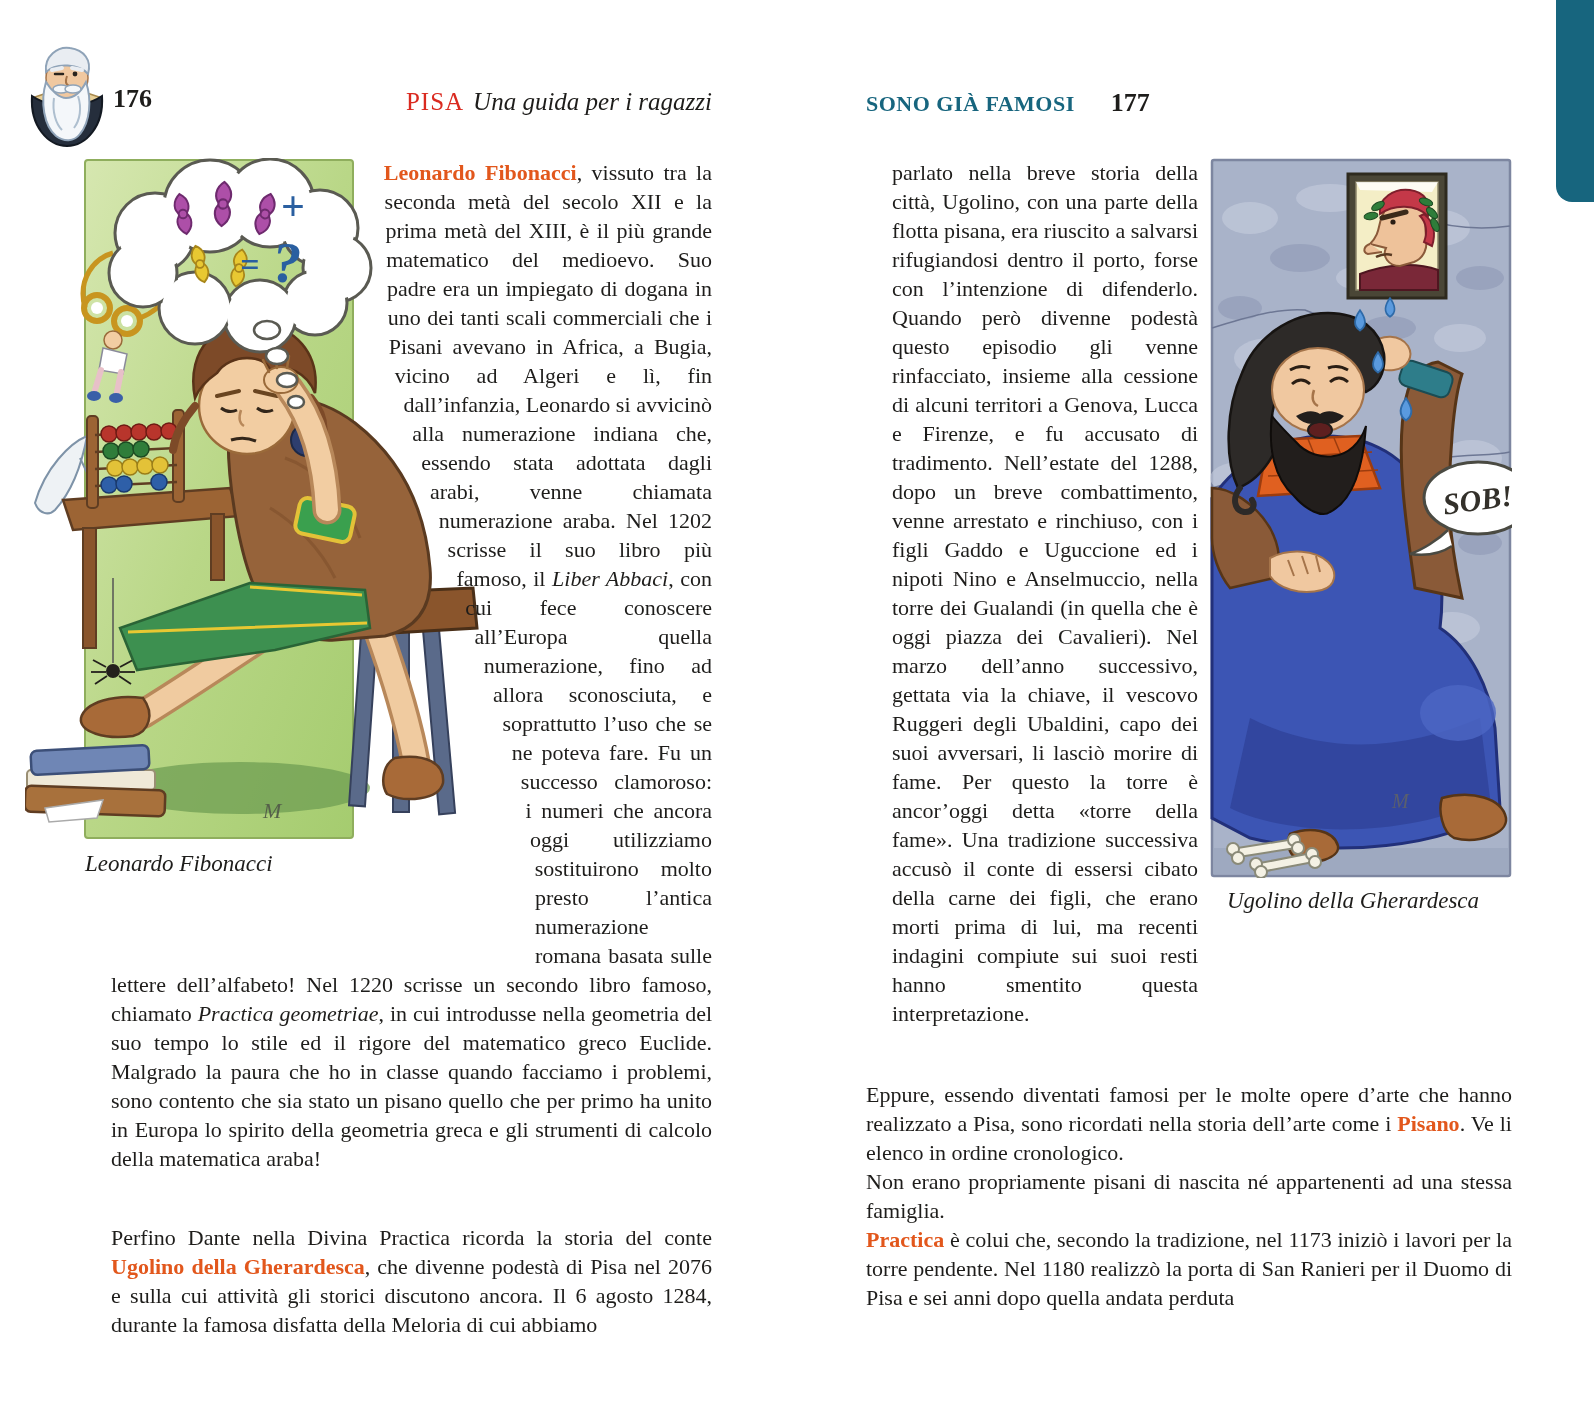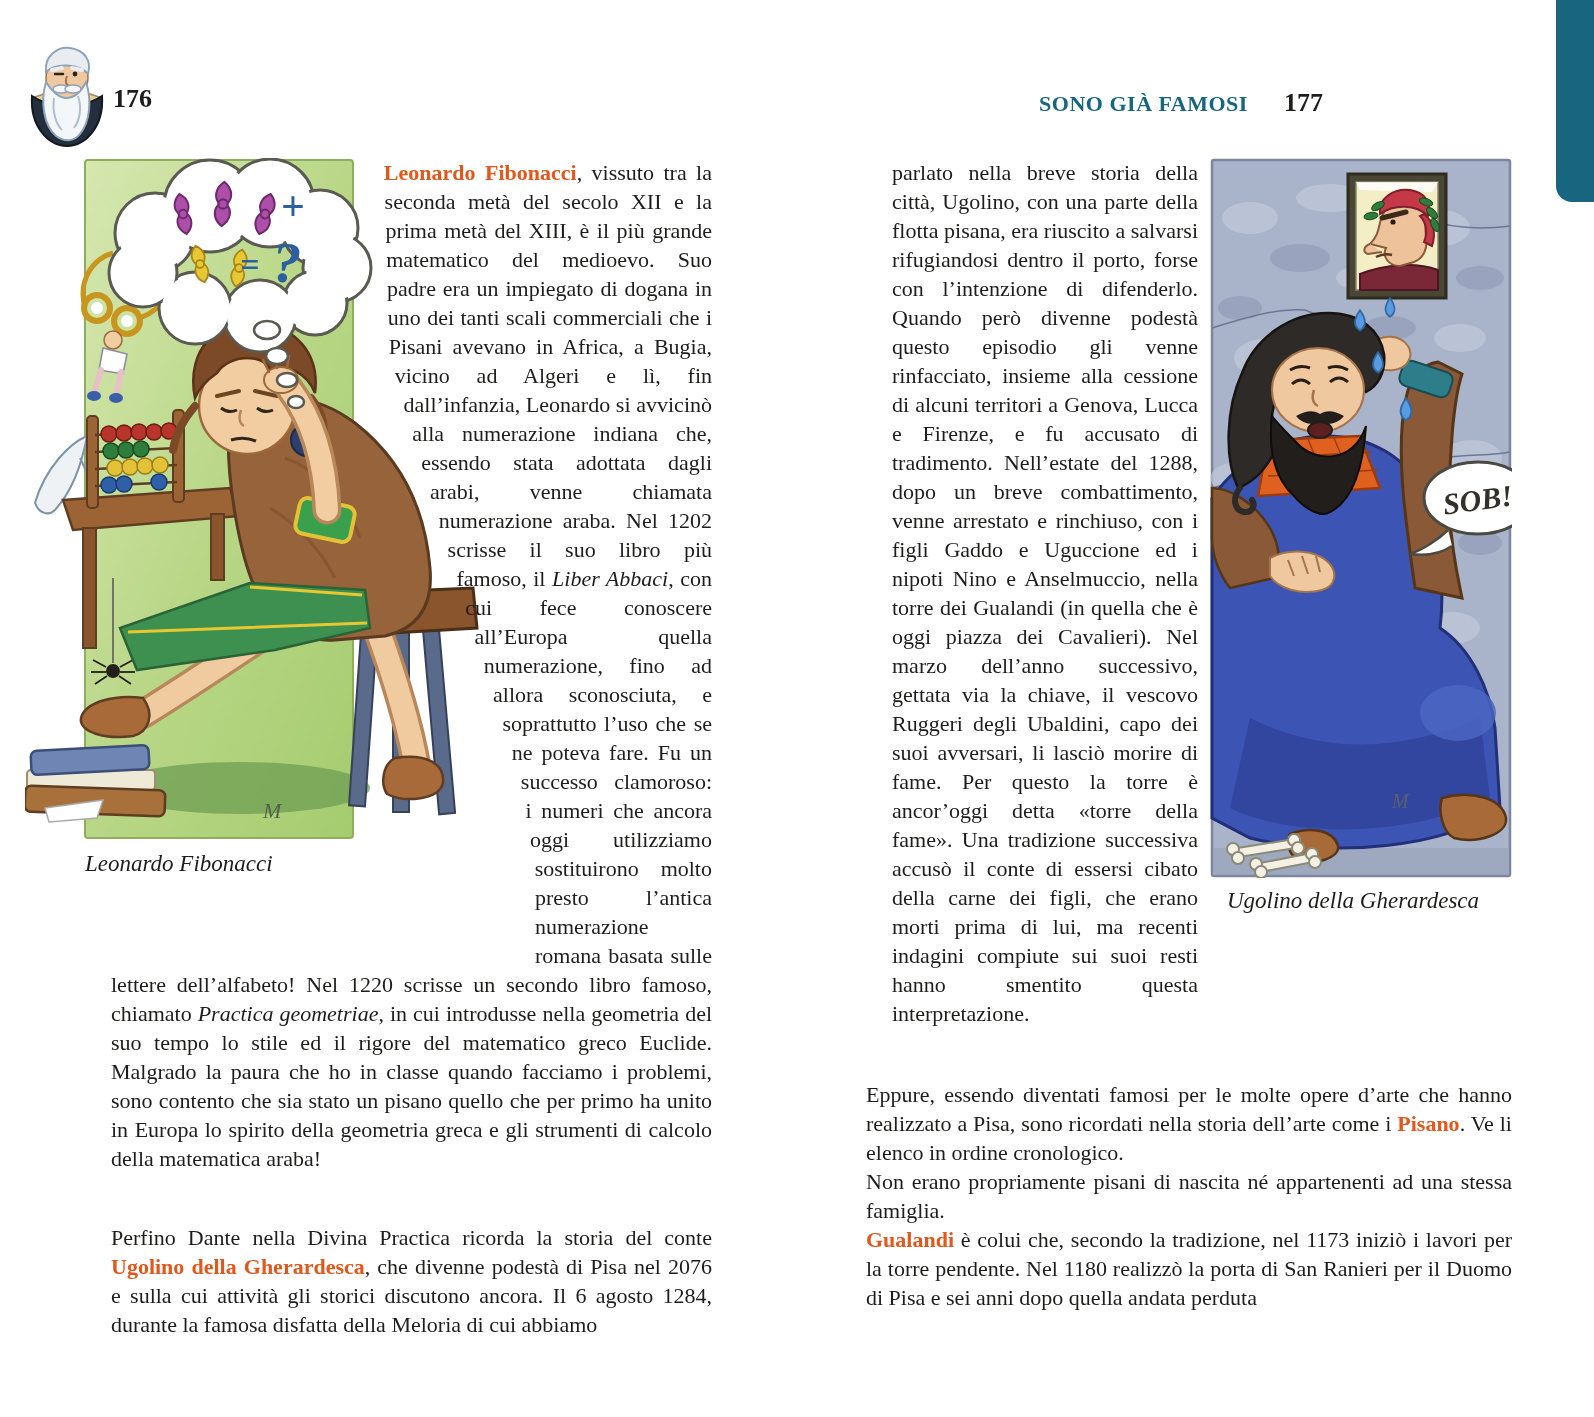--- a/index.html
+++ b/index.html
@@ -10,21 +10,21 @@
   body{background:#fff;font-family:"Liberation Serif",serif;color:var(--ink);}
   .page{position:relative;width:1594px;height:1417px;background:#fff;overflow:hidden;margin:0 auto;}
 
   
   .teal-tab{position:absolute;top:0;right:0;width:38px;height:202px;background:var(--teal);border-radius:0 0 0 16px;}
   .logo{position:absolute;left:26px;top:40px;width:82px;height:110px;}
   .pn-left{position:absolute;left:113px;top:84px;font-size:26px;font-weight:700;}
   .book-title{position:absolute;left:85px;top:88px;width:627px;text-align:right;font-size:25px;white-space:nowrap;}
   .book-title .red{color:var(--title-red);letter-spacing:1px;}
   .book-title .it{font-style:italic;margin-left:9px;}
-  .hdr-right{position:absolute;left:866px;top:88px;width:646px;text-align:center;padding-right:16px;white-space:nowrap;}
+  .hdr-right{position:absolute;left:866px;top:88px;width:646px;text-align:left;padding-right:16px;white-space:nowrap;}
   .hdr-right .section{color:var(--teal);font-weight:700;font-size:22px;letter-spacing:.5px;}
   .hdr-right .pn{font-size:26px;font-weight:700;margin-left:36px;}
 
   
   .page-left{position:absolute;left:85px;top:158px;width:627px;}
   .page-right{position:absolute;left:866px;top:158px;width:646px;}
   p.body{font-size:22px;line-height:29px;text-align:justify;hyphens:auto;margin-left:26px;}
   .para-gap{margin-top:50px;}
   .run-name{color:var(--accent);font-weight:700;}
   .run-italic{font-style:italic;}
@@ -60,20 +60,21 @@
       <path d="M26,30 L36,28 M46,28 L56,30" stroke="#e9edf2" stroke-width="4" stroke-linecap="round"></path>
       <path d="M29,34 L37,34" stroke="#2a241e" stroke-width="2.5" stroke-linecap="round"></path>
       <circle cx="49" cy="34" r="2.4" fill="#2a241e"></circle>
       <path d="M41,36 q-3,8 2,10" fill="none" stroke="#a5744a" stroke-width="2"></path>
       <ellipse cx="35" cy="49" rx="8" ry="4" fill="#f4f7fa" stroke="#8fa3b8" stroke-width="1.5"></ellipse>
       <ellipse cx="47" cy="49" rx="8" ry="4" fill="#f4f7fa" stroke="#8fa3b8" stroke-width="1.5"></ellipse>
     </svg>
   </div>
 
   <div class="pn-left">176</div>
+  <div class="book-title"><span class="red">PISA</span><span class="it">Una guida per i ragazzi</span></div>
   <div class="hdr-right"><span class="section">SONO GIÀ FAMOSI</span><span class="pn">177</span></div>
 
   <section class="page-left">
     <div class="fib-float">
       <svg width="497" height="683" viewBox="0 0 497 683">
         <defs>
           <linearGradient id="gbg" x1="0" y1="0" x2="1" y2="1">
             <stop offset="0" stop-color="#d6e7b0"></stop>
               <stop offset=".5" stop-color="#b9d787"></stop>
               <stop offset="1" stop-color="#a5cc6f"></stop>
@@ -382,17 +383,17 @@
         <text x="182" y="650" font-style="italic" font-size="20" fill="#5a5f6e">M</text>
       </svg>
       <div class="caption cap-right">Ugolino della Gherardesca</div>
     </div>
 
     <p class="body"><span class="run-plain">parlato nella breve storia della città, Ugolino, con una parte della flotta pisana, era riuscito a salvarsi rifugiandosi dentro il porto, forse con l’intenzione di difenderlo. Quando però divenne podestà questo episodio gli venne rinfacciato, insieme alla cessione di alcuni territori a Genova, Lucca e Firenze, e fu accusato di tradimento. Nell’estate del 1288, dopo un breve combattimento, venne arrestato e rinchiuso, con i figli Gaddo e Uguccione ed i nipoti Nino e Anselmuccio, nella torre dei Gualandi (in quella che è oggi piazza dei Cavalieri). Nel marzo dell’anno successivo, gettata via la chiave, il vescovo Ruggeri degli Ubaldini, capo dei suoi avversari, li lasciò morire di fame. Per questo la torre è ancor’oggi detta «torre della fame». Una tradizione successiva accusò il conte di essersi cibato della carne dei figli, che erano morti prima di lui, ma recenti indagini compiute sui suoi resti hanno smentito questa interpretazione.</span></p>
 
     <div class="bottom-block">
       <p class="body"><span class="run-plain">Eppure, essendo diventati famosi per le molte opere d’arte che hanno realizzato a Pisa, sono ricordati nella storia dell’arte come i </span><span class="run-name">Pisano</span><span class="run-plain">. Ve li elenco in ordine cronologico.</span></p>
       <p class="body"><span class="run-plain">Non erano propriamente pisani di nascita né appartenenti ad una stessa famiglia.</span></p>
-      <p class="body"><span class="run-name">Gualandi</span><span class="run-plain"> è colui che, secondo la tradizione, nel 1173 iniziò i lavori per la torre pendente. Nel 1180 realizzò la porta di San Ranieri per il Duomo di Pisa e sei anni dopo quella andata perduta</span></p>
+      <p class="body"><span class="run-name">Practica</span><span class="run-plain"> è colui che, secondo la tradizione, nel 1173 iniziò i lavori per la torre pendente. Nel 1180 realizzò la porta di San Ranieri per il Duomo di Pisa e sei anni dopo quella andata perduta</span></p>
     </div>
   </section>
 
 </div>
 
 </body></html>

